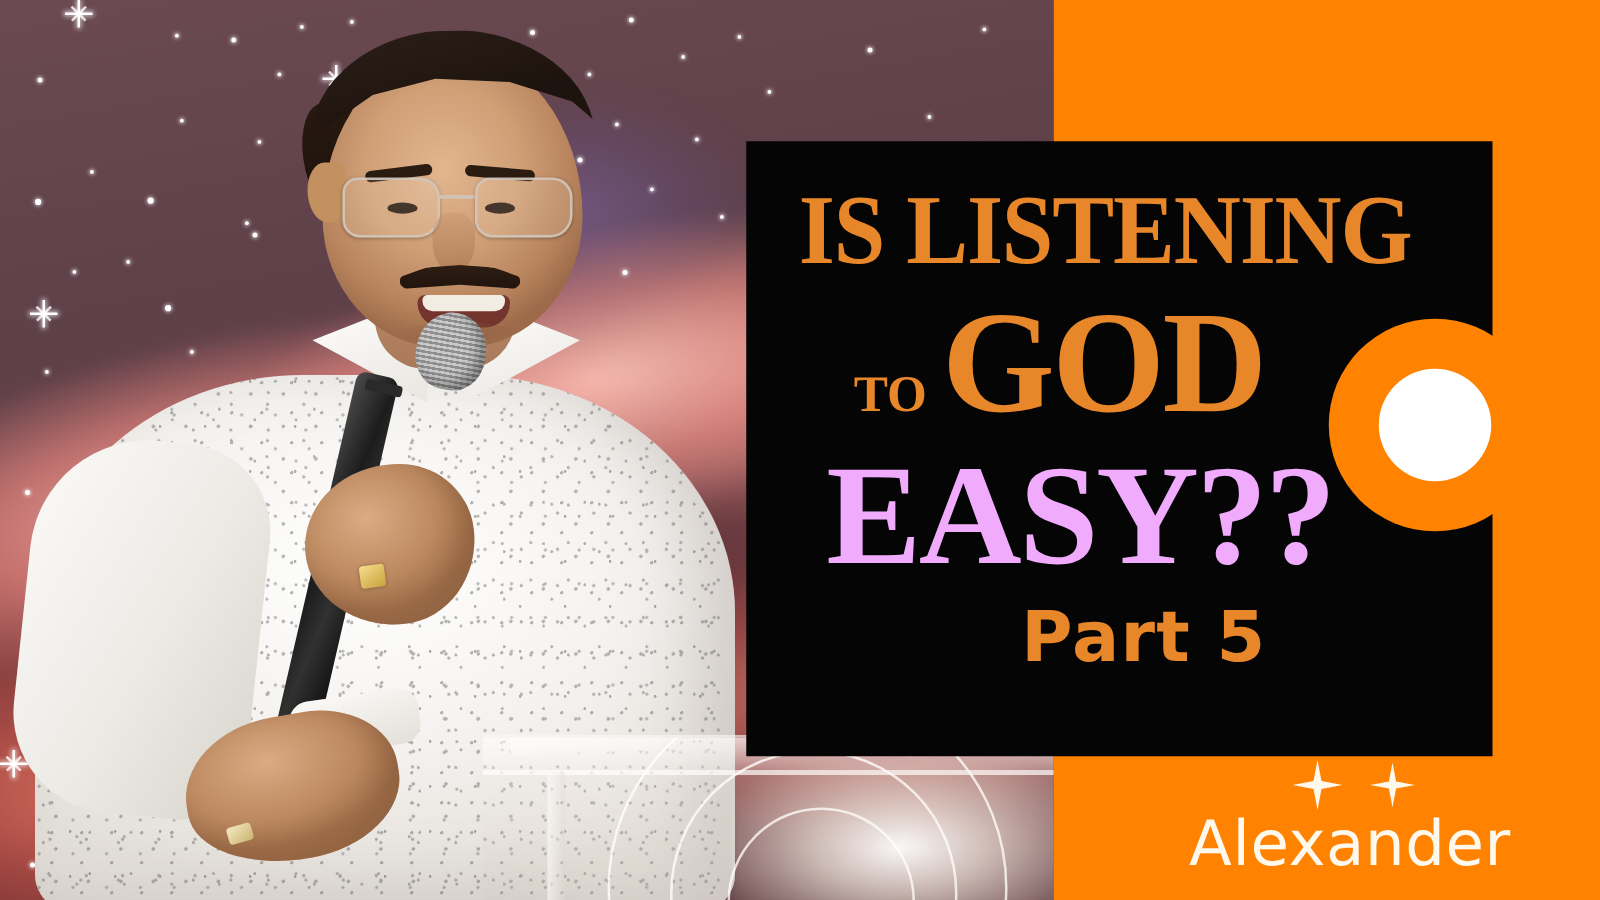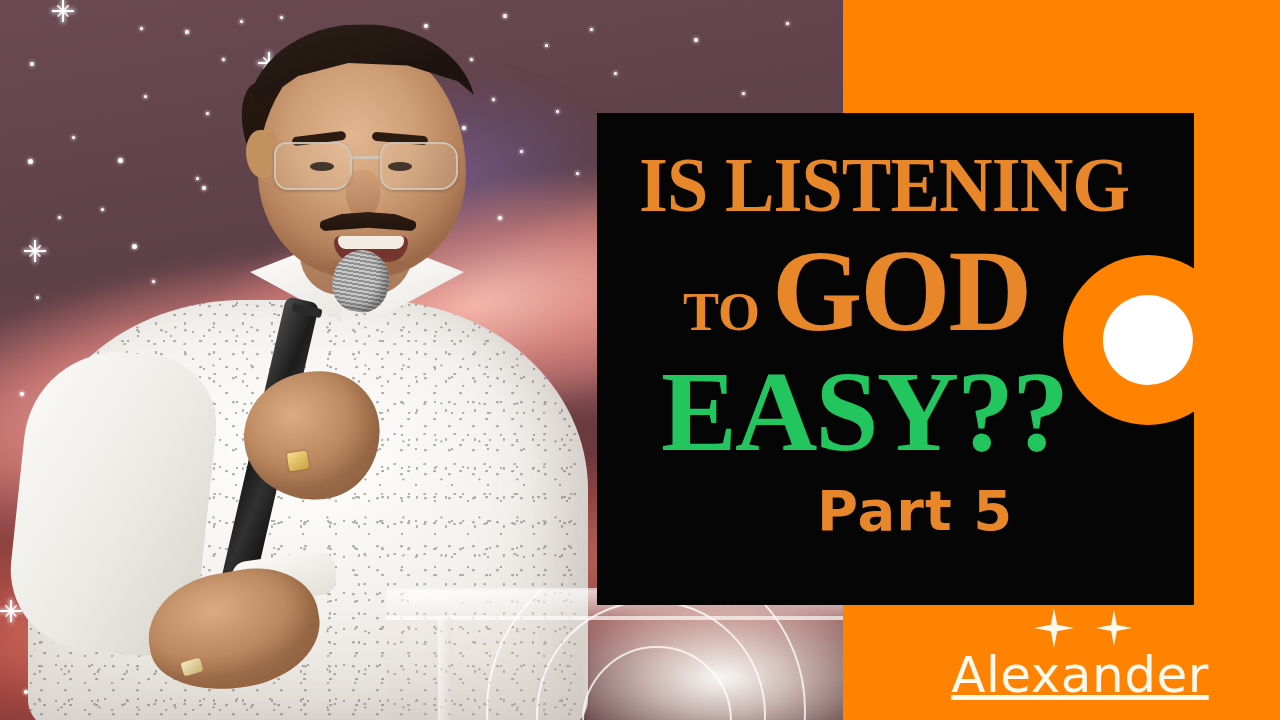--- a/index.html
+++ b/index.html
@@ -357,21 +357,21 @@
   }
   .line-to-god {
     margin-top:10px;
     white-space:nowrap;
     line-height:1;
     padding-left:44px;
   }
   .word-to {
     font-family:"Liberation Serif", "DejaVu Serif", serif;
     font-weight:700;
-    font-size:54px;
+    font-size:41px;
     letter-spacing:0px;
     vertical-align:baseline;
   }
   .word-god {
     font-family:"Liberation Serif", "DejaVu Serif", serif;
     font-weight:700;
     font-size:116px;
     letter-spacing:-2px;
     margin-left:12px;
     vertical-align:baseline;
@@ -435,21 +435,20 @@
   }
   .sparkle.small { width:36px; height:36px; }
   .logo-name {
     font-family:"DejaVu Sans", sans-serif;
     font-weight:400;
     font-size:50px;
     letter-spacing:.5px;
     color:#FFF8EC;
     line-height:1;
     margin-top:2px;
-    text-decoration:underline;
   }
 </style>
 </head>
 <body>
 
 <div id="stage">
 
   <div class="photo">
 
     <div class="nebula-base"></div>
@@ -590,21 +589,21 @@
   <div class="title-card">
     <div class="card-bg" style="background: rgb(5, 5, 5);"></div>
     <div class="title-stack">
 
       <div class="line-is-listening" style="color: rgb(232, 134, 42);">IS LISTENING</div>
 
       <div class="line-to-god">
         <span class="word-to" style="color: rgb(232, 134, 42);">TO</span><span class="word-god" style="color: rgb(232, 134, 42);">GOD</span>
       </div>
 
-      <div class="line-easy" style="color: #22c55e;">EASY??</div>
+      <div class="line-easy" style="color: #f0abfc;">EASY??</div>
 
       <div class="line-part" style="color: rgb(232, 134, 42);">Part 5</div>
     </div>
   </div>
 
   <div class="ring" style="background: rgb(255, 130, 0);"></div>
   <div class="ring-hole" style="background: rgb(255, 255, 255);"></div>
 
   <div class="logo">
     <div class="sparkles">

